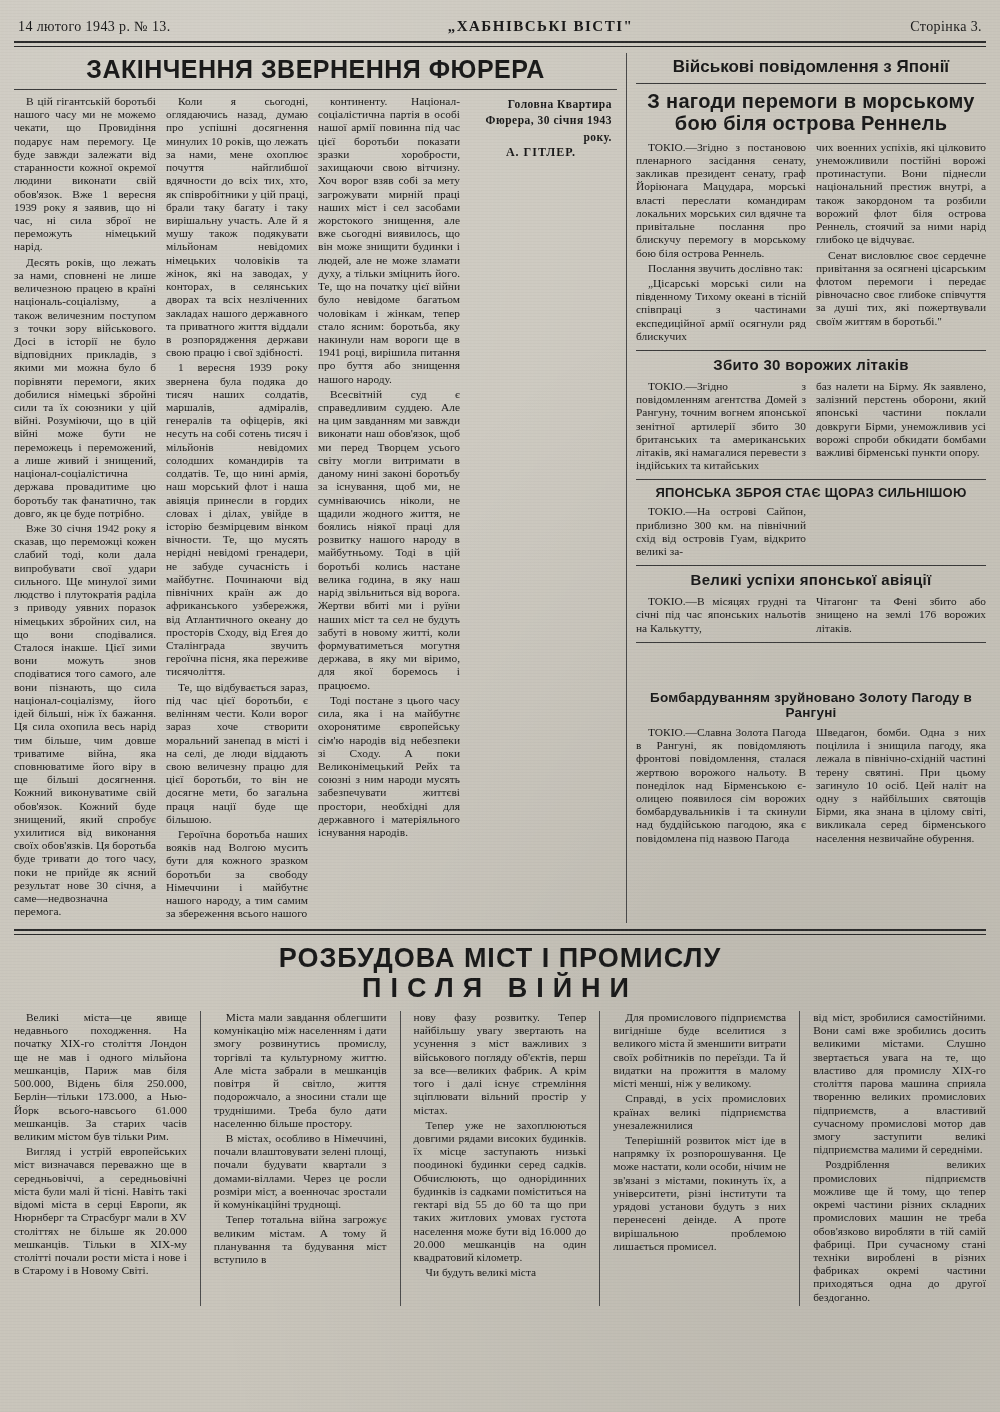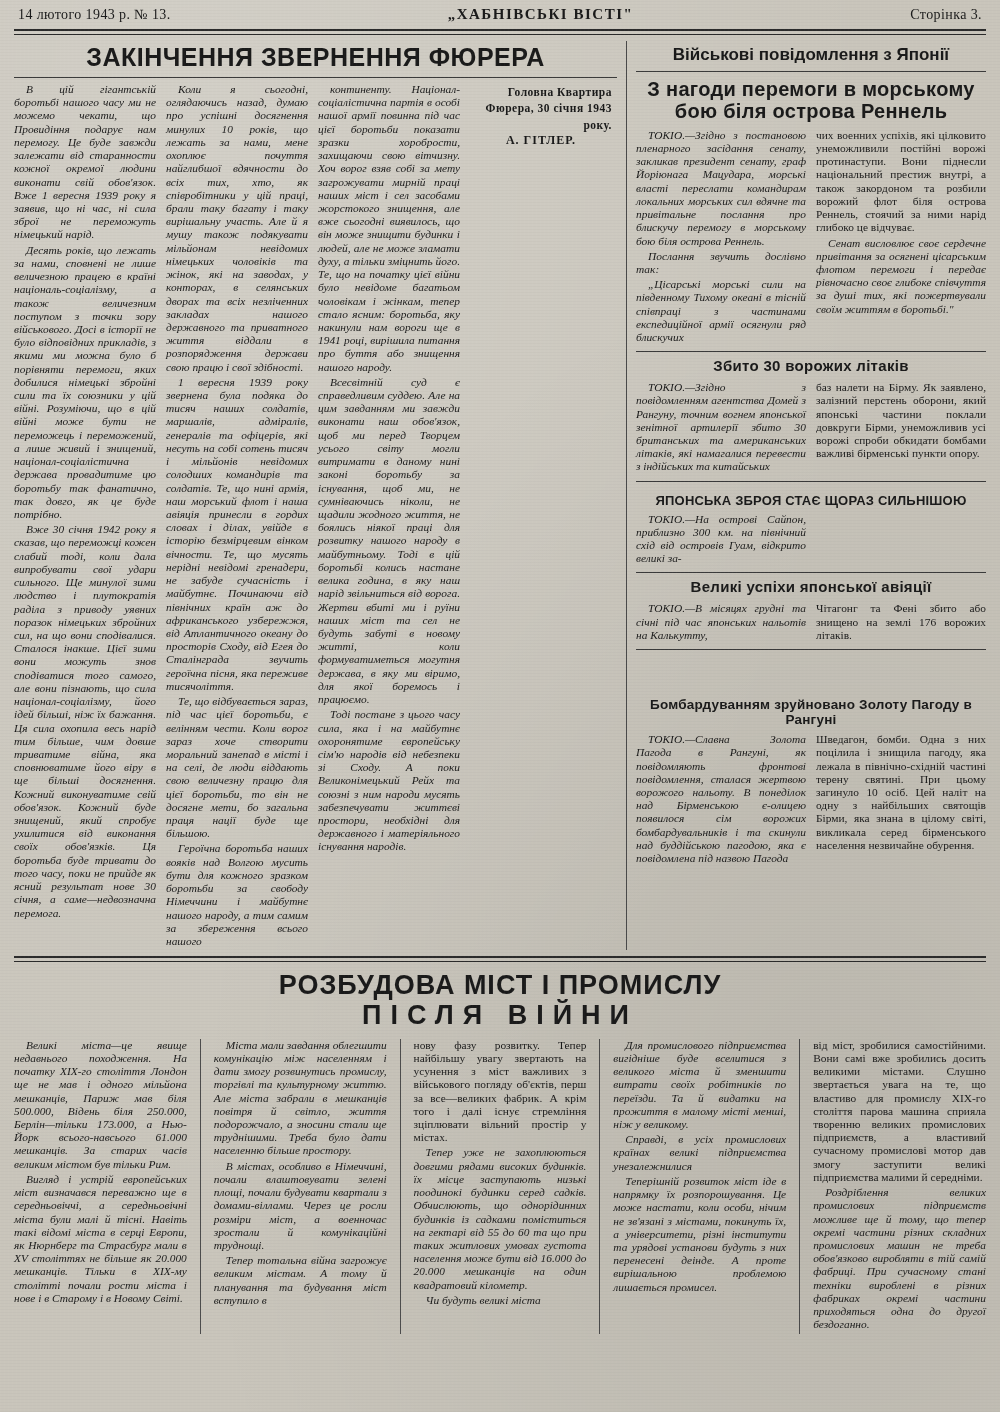--- a/index.html
+++ b/index.html
@@ -6,21 +6,21 @@
   body{
     width:1000px;height:1412px;
     background:#c9c5bb;
     font-family:"Liberation Serif", serif;
     color:#1a1a1a;
     position:relative;
     overflow:hidden;
   }
   .page{
     position:absolute;inset:0;
-    padding:4px 14px 0 14px;
+    padding:16px 14px 0 14px;
     box-sizing:border-box;
     background:
       radial-gradient(ellipse at 20% 10%, rgba(255,255,255,0.18), transparent 60%),
       radial-gradient(ellipse at 85% 80%, rgba(0,0,0,0.07), transparent 55%),
       #c9c5bb;
   }
   
   .masthead{
     display:flex;align-items:baseline;justify-content:space-between;
     font-size:14px;letter-spacing:.4px;padding:2px 4px 4px 4px;
@@ -59,36 +59,36 @@
   .cols2 .col{width:170px;}
 
   p{
     margin:0 0 2px 0;
     font-size:11.4px;
     line-height:1.16;
     text-align:justify;
     text-justify:inter-word;
     hyphens:auto;
   }
-  p.ind{text-indent:12px;font-style:italic;}
+  p.ind{text-indent:12px;}
   .sig{font-weight:bold;text-align:right;letter-spacing:.5px;font-size:11.5px;margin-top:3px;}
   .sig2{font-weight:bold;text-align:center;letter-spacing:1px;font-size:12px;margin-top:2px;}
 
   .sub-head{
     text-align:center;font-weight:bold;
     font-family:"Liberation Sans", sans-serif;
     font-size:20px;line-height:1.12;letter-spacing:.3px;
     margin:6px 0 6px 0;
   }
   .sub-head.sm{font-size:15px;}
   .sub-head.xs{font-size:13.5px;letter-spacing:.2px;margin-top:47px;}
   .banner{
     text-align:center;font-weight:bold;
     font-family:"Liberation Sans", sans-serif;
-    font-size:13px;letter-spacing:.2px;margin:11px 0 5px 0;
+    font-size:13px;letter-spacing:.2px;margin:5px 0 5px 0;
   }
 
   
   .bottom{margin-top:4px;}
   .bhead{
     text-align:center;font-weight:bold;
     font-family:"Liberation Sans", sans-serif;
     font-size:27px;line-height:1.12;letter-spacing:1px;
     margin:4px 0 2px 0;
   }

